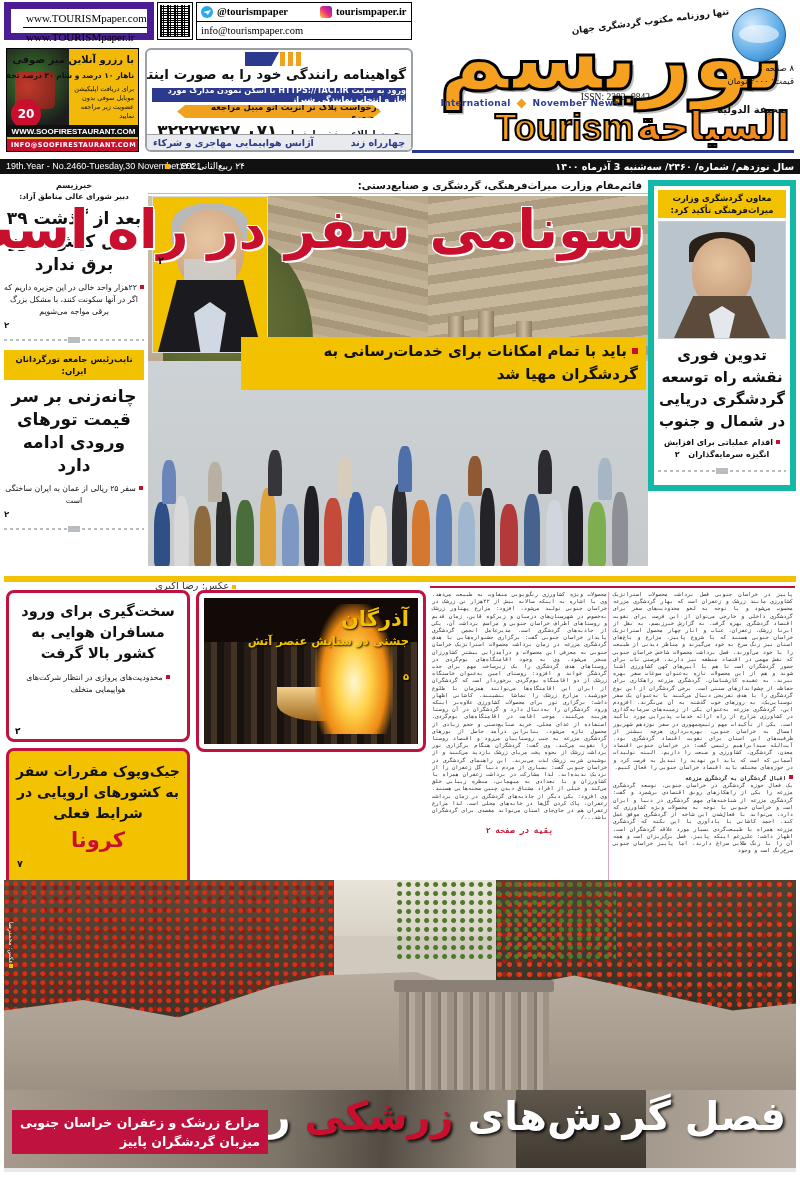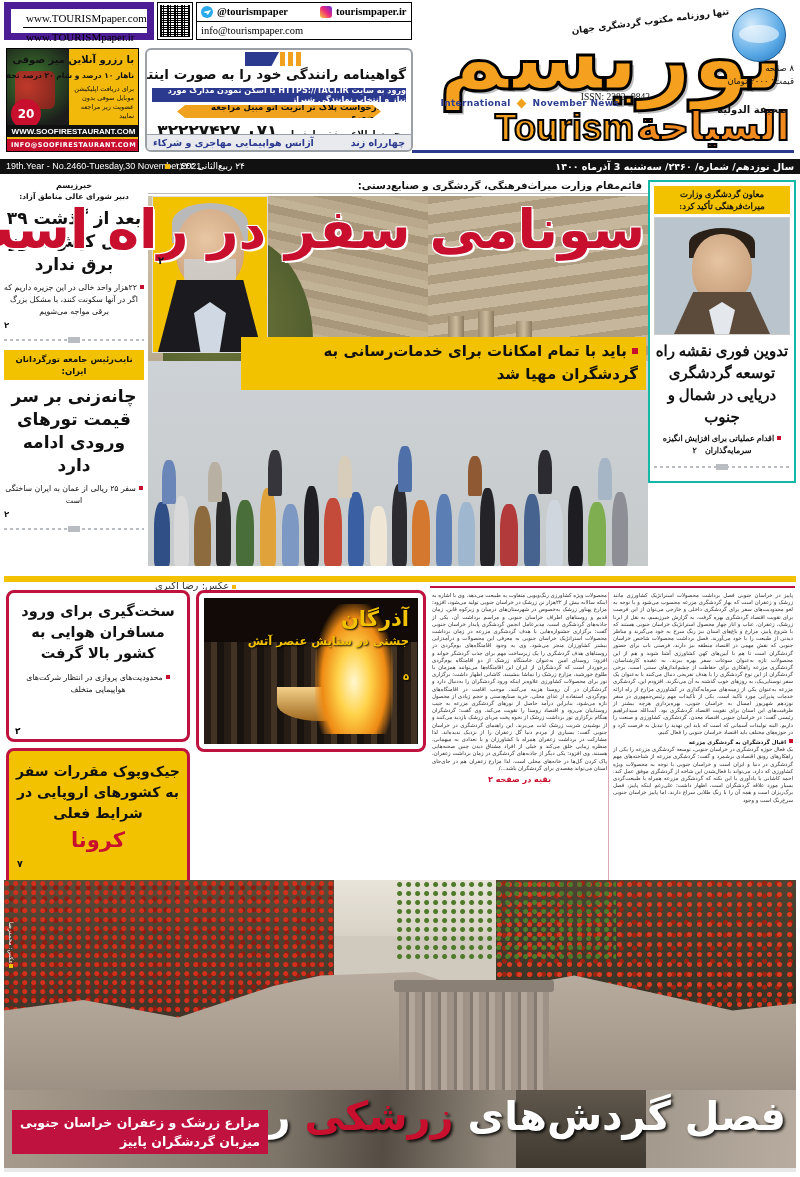--- a/index.html
+++ b/index.html
@@ -136,21 +136,21 @@
 
   .mainhead{position:absolute;left:150px;top:205px;width:495px;text-align:right;padding-left:8px;box-sizing:border-box;
      font-size:54px;font-weight:bold;color:#c8102e;line-height:50px;
      text-shadow:2px 2px 0 #fff,-1px -1px 0 #fff,1px -1px 0 #fff,-1px 1px 0 #fff;white-space:nowrap;}
   .mainhead-pg{position:absolute;left:158px;top:255px;font-size:10px;color:#111;font-weight:bold;}
   .subhead{position:absolute;left:241px;top:337px;width:405px;background:#f2c200;color:#111;font-weight:bold;
      font-size:15px;line-height:23px;text-align:right;padding:3px 8px 4px 8px;box-sizing:border-box;}
   .subhead .dot{display:inline-block;width:6px;height:6px;background:#c8102e;margin-left:5px;vertical-align:2px;}
 
   
-  .rightcol{position:absolute;right:4px;top:180px;width:148px;border:2px solid #14b8a6;box-sizing:border-box;padding:4px;font-family:Liberation Serif, serif;}
+  .rightcol{position:absolute;right:4px;top:180px;width:148px;border:6px solid #14b8a6;box-sizing:border-box;padding:4px;}
   .rc-label{background:#f2c200;color:#111;font-size:8.5px;font-weight:bold;text-align:center;line-height:12px;padding:2px 2px;}
   .rc-photo{width:100%;height:118px;margin-top:3px;background:#b9c4cc;position:relative;overflow:hidden;border:1px solid #ccc;box-sizing:border-box;}
   .rc-photo .head{position:absolute;left:50%;margin-left:-30px;top:16px;width:60px;height:70px;border-radius:48% 48% 46% 46%;
      background:radial-gradient(circle at 45% 38%,#e6c4a2,#bf9470);}
   .rc-photo .hair{position:absolute;left:50%;margin-left:-33px;top:10px;width:66px;height:30px;border-radius:50% 50% 0 0;background:#2a2018;}
   .rc-photo .suit{position:absolute;left:50%;margin-left:-48px;bottom:0;width:96px;height:42px;background:#5c4a3b;
      clip-path:polygon(20% 0,80% 0,100% 100%,0 100%);}
   .rc-photo .shirt{position:absolute;left:50%;margin-left:-13px;bottom:0;width:26px;height:32px;background:#e4e8ec;
      clip-path:polygon(50% 0,100% 25%,78% 100%,22% 100%,0 25%);}
   .rc-head{font-size:15px;font-weight:bold;color:#111;text-align:center;line-height:22px;margin-top:5px;}
@@ -180,21 +180,21 @@
   .mb3 .img .bowl{position:absolute;left:54%;bottom:16%;width:86px;height:34px;margin-left:-43px;border-radius:0 0 50% 50%;
      background:linear-gradient(180deg,#f3d08a,#a06a1f);}
   .mb3 .img .crowd{position:absolute;left:0;right:0;bottom:0;height:70%;
      background:repeating-linear-gradient(90deg,#2a2018 0 7px,#4a3a2a 7px 13px,#1a1410 13px 20px);opacity:.85;}
   .mb3 .t1{position:absolute;right:14px;top:14px;font-size:21px;font-weight:bold;color:#f2c200;
      text-shadow:1px 1px 2px #000;}
   .mb3 .t2{position:absolute;right:14px;top:40px;font-size:11.5px;font-weight:bold;color:#f2c200;line-height:16px;text-align:center;
      text-shadow:1px 1px 2px #000;}
   .mb3 .pg{position:absolute;right:14px;top:78px;font-size:10px;font-weight:bold;color:#f2c200;text-shadow:1px 1px 2px #000;}
 
-  .bodycol{position:absolute;font-size:5.4px;line-height:7.2px;color:#2b2b2b;text-align:justify;direction:rtl;}
+  .bodycol{position:absolute;font-size:5.4px;line-height:7.2px;color:#2b2b2b;text-align:justify;direction:rtl;font-family:Liberation Mono, monospace;}
   .bc-left{left:432px;top:592px;width:175px;height:285px;}
   .bc-right{left:613px;top:592px;width:180px;height:318px;}
   .cont{font-size:8px;font-weight:bold;color:#c8102e;text-align:center;margin-top:4px;}
   .boldlead{font-weight:bold;color:#111;}
   .boldlead .dot{display:inline-block;width:4px;height:4px;background:#c8102e;margin-left:3px;vertical-align:1px;}
   .vline{position:absolute;left:608px;top:592px;width:1px;height:300px;background:#d9aab6;}
   .hline-top{position:absolute;left:430px;top:586px;width:365px;height:2px;background:#c0123f;}
 
   
   .bigphoto{position:absolute;left:4px;top:880px;width:792px;height:260px;overflow:hidden;background:#cfc9be;}

